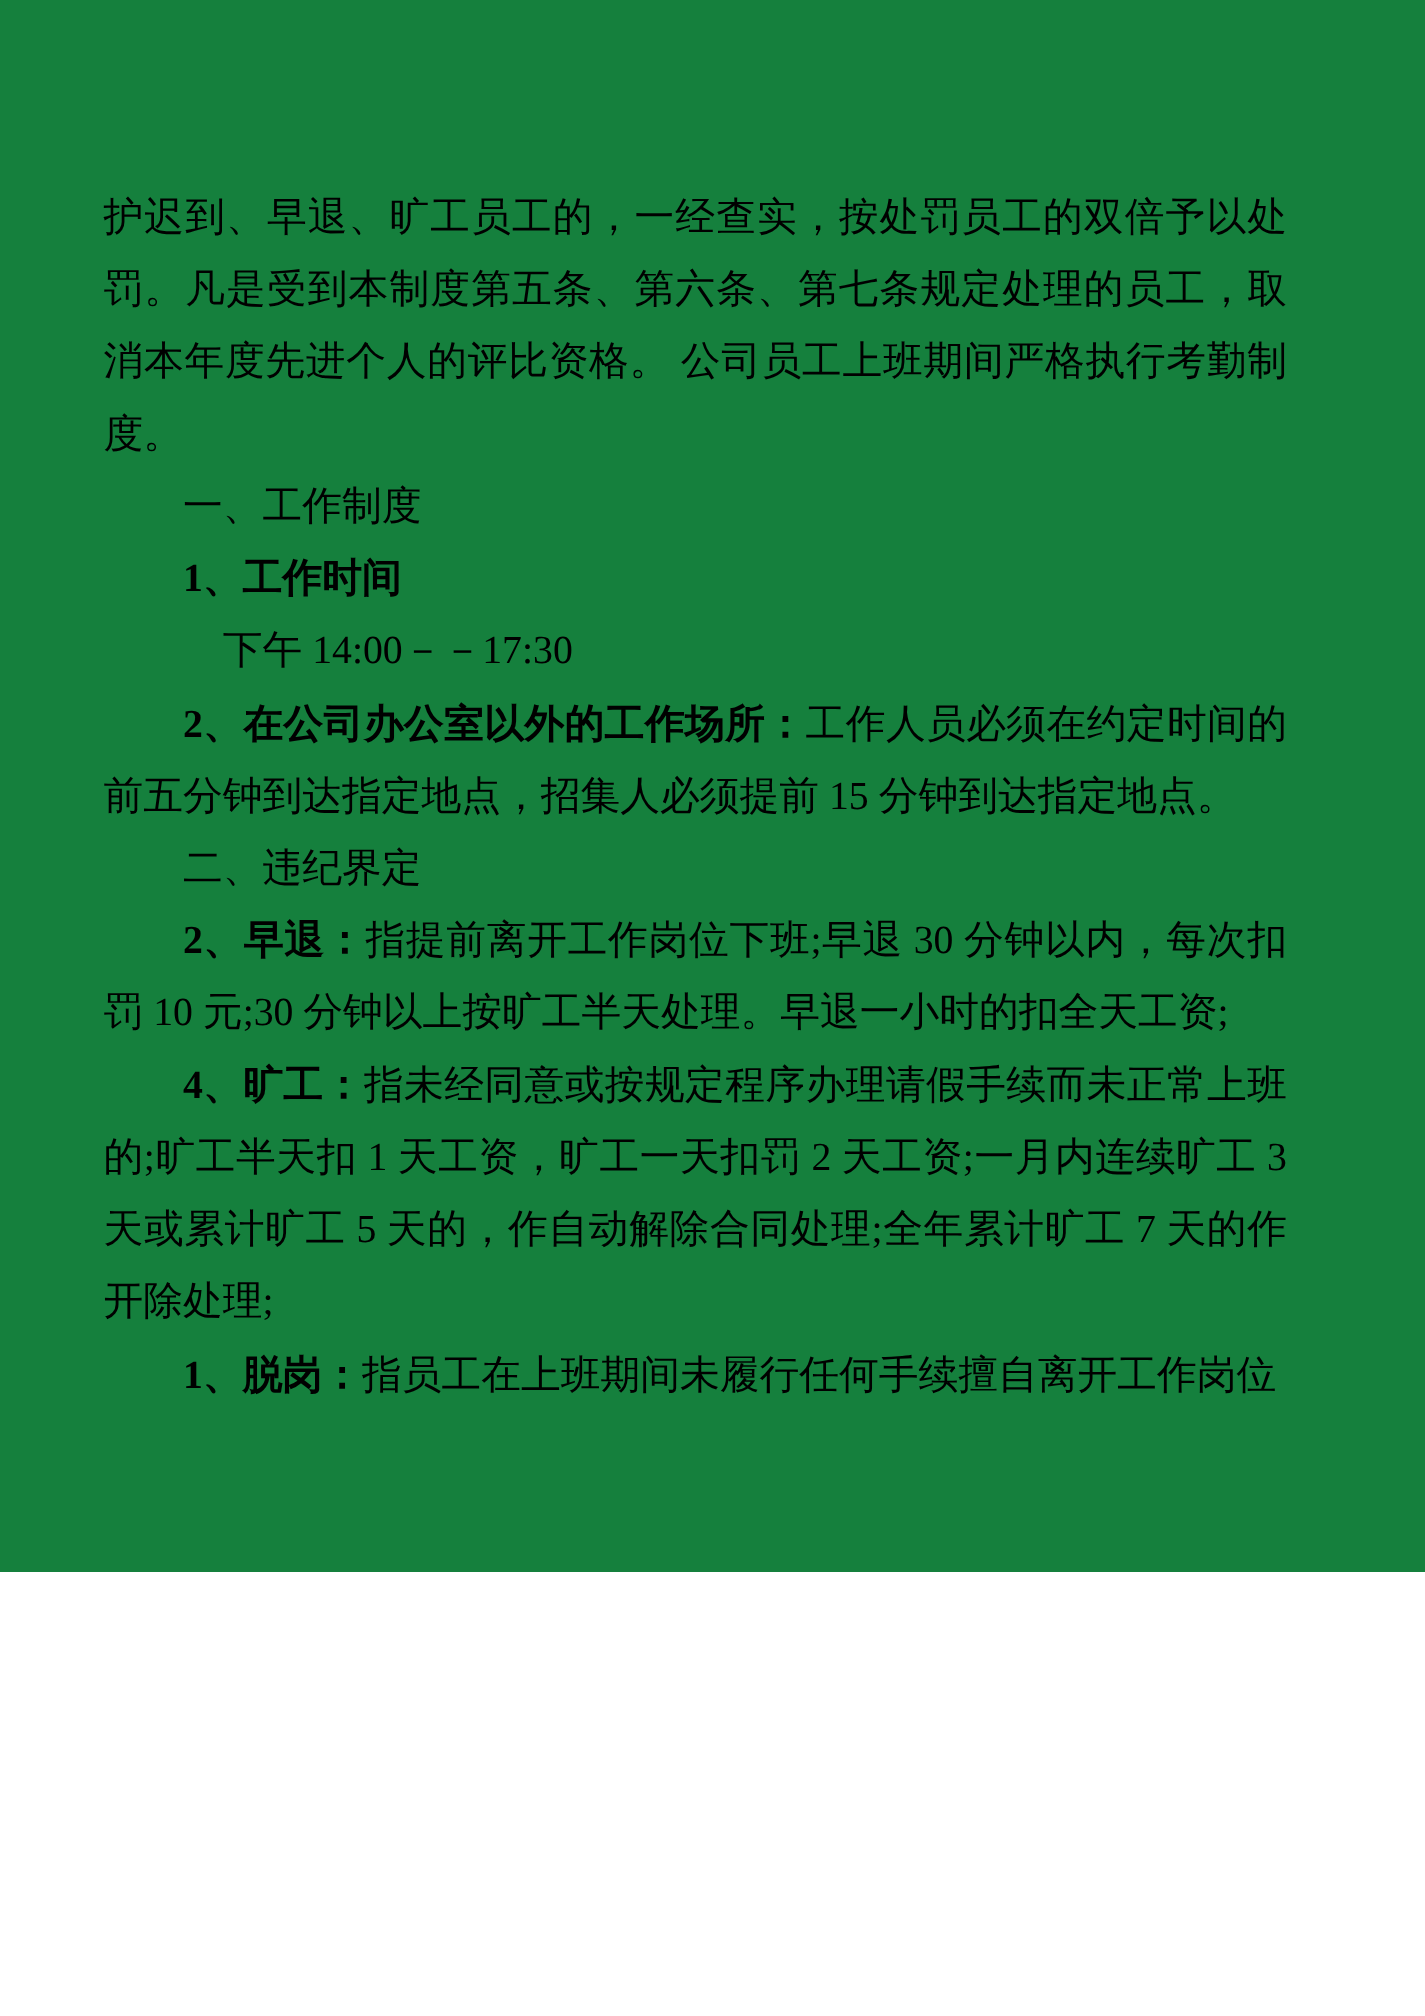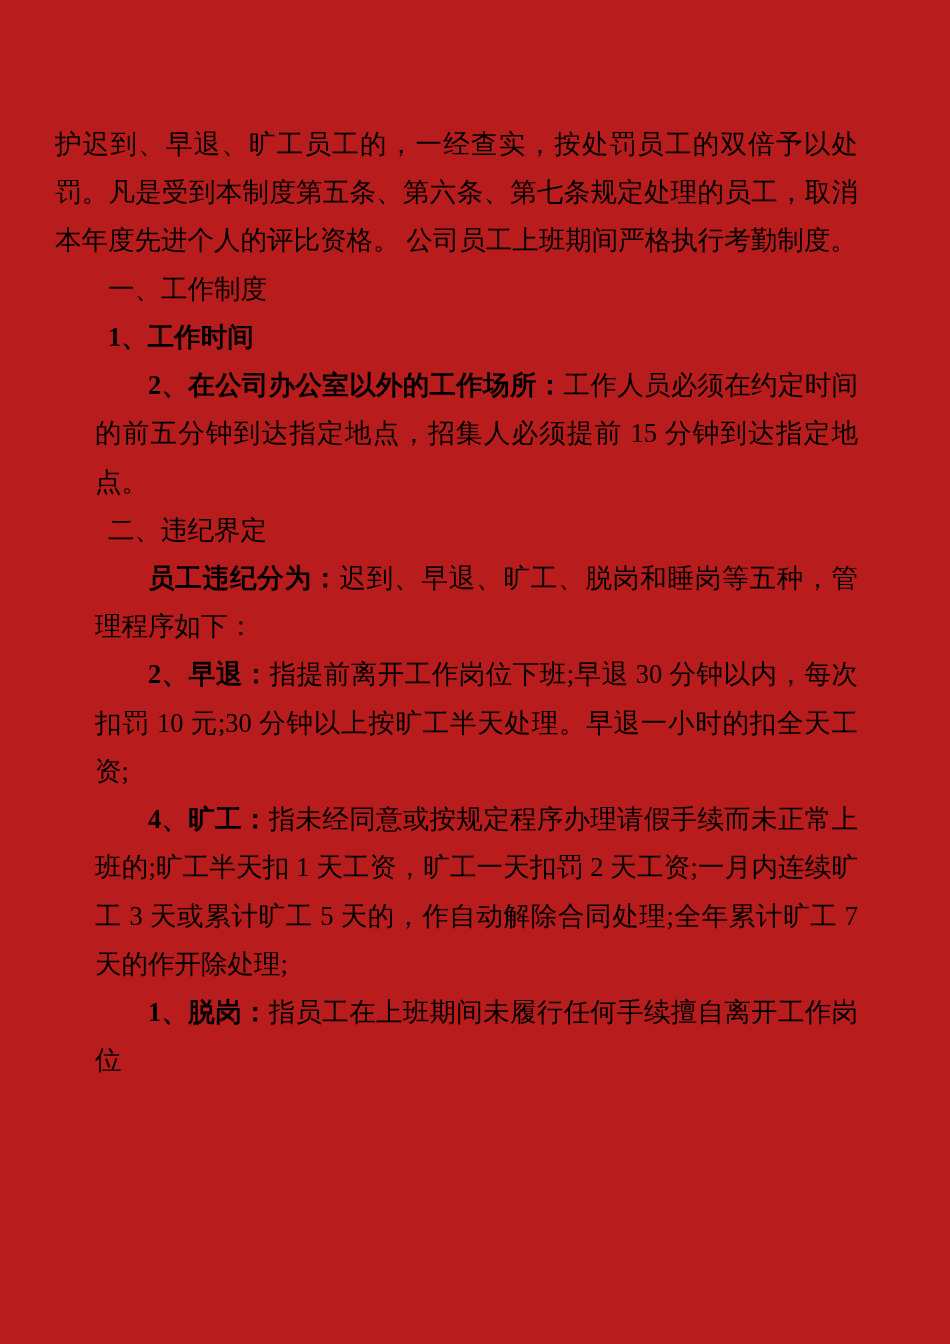--- a/index.html
+++ b/index.html
@@ -10,40 +10,39 @@
   body {
     width: 950px;
     height: 1344px;
     font-family: "Liberation Serif", "DejaVu Serif", serif;
     color: #000000;
     overflow: hidden;
   }
   .page {
     position: relative;
     width: 950px;
-    height: 1344px;
-    background: #b91c1c;
+    height: 1048px;
+    background: #15803d;
     box-sizing: border-box;
-    padding: 120px 92px 40px 55px;
+    padding: 120px 92px 40px 69px;
   }
   .doc-body {
     font-size: 26.5px;
     line-height: 1.82;
     text-align: justify;
     text-justify: inter-ideograph;
   }
   p {
     margin: 0 0 0 0;
   }
   .para {
     text-indent: 0;
   }
   .indent1 {
     text-indent: 2em;
-    margin-left: 40px;
   }
   .heading {
     font-weight: normal;
     text-indent: 2em;
   }
   .sub-heading {
     font-weight: bold;
     text-indent: 2em;
   }
   .time-line {
@@ -59,26 +58,26 @@
 <div class="page">
   <div class="doc-body">
 
     <p class="para">护迟到、早退、旷工员工的，一经查实，按处罚员工的双倍予以处罚。凡是受到本制度第五条、第六条、第七条规定处理的员工，取消本年度先进个人的评比资格。  公司员工上班期间严格执行考勤制度。</p>
 
     <p class="heading">一、工作制度</p>
 
     <p class="sub-heading">1、工作时间</p>
 
 
+    <p class="time-line">下午 14:00－－17:30</p>
 
     <p class="indent1"><span class="run-bold">2、在公司办公室以外的工作场所：</span><span>工作人员必须在约定时间的前五分钟到达指定地点，招集人必须提前 15 分钟到达指定地点。</span></p>
 
     <p class="heading">二、违纪界定</p>
 
-    <p class="indent1"><span class="run-bold">员工违纪分为：</span><span>迟到、早退、旷工、脱岗和睡岗等五种，管理程序如下：</span></p>
 
 
     <p class="indent1"><span class="run-bold">2、早退：</span><span>指提前离开工作岗位下班;早退 30 分钟以内，每次扣罚 10 元;30 分钟以上按旷工半天处理。早退一小时的扣全天工资;</span></p>
 
     <p class="indent1"><span class="run-bold">4、旷工：</span><span>指未经同意或按规定程序办理请假手续而未正常上班的;旷工半天扣 1 天工资，旷工一天扣罚 2 天工资;一月内连续旷工 3 天或累计旷工 5 天的，作自动解除合同处理;全年累计旷工 7 天的作开除处理;</span></p>
 
     <p class="indent1"><span class="run-bold">1、脱岗：</span><span>指员工在上班期间未履行任何手续擅自离开工作岗位</span></p>
 
   </div>
 </div>

